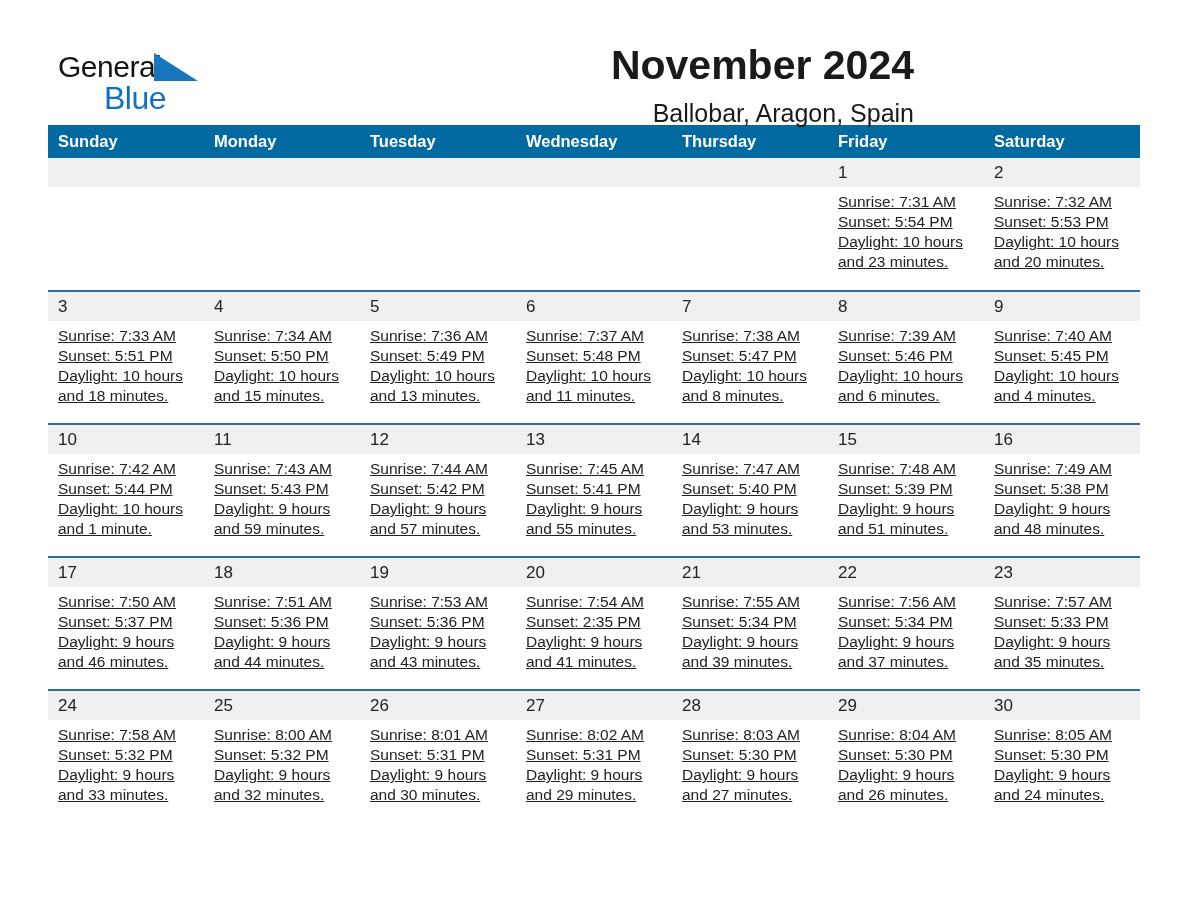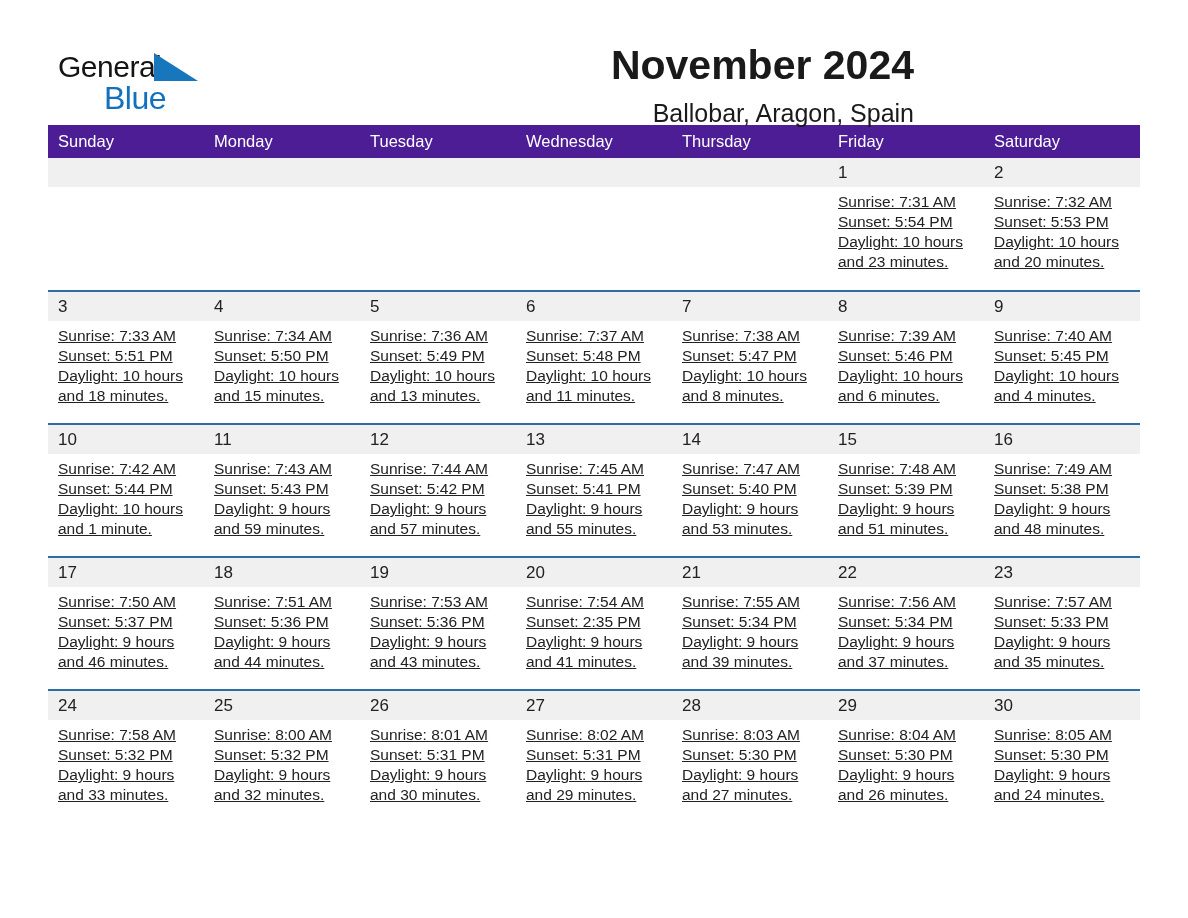--- a/index.html
+++ b/index.html
@@ -85,23 +85,23 @@
   }
 
   
   .calendar {
     margin-top: 15px;
     width: 1092px;
     border-collapse: collapse;
     table-layout: fixed;
   }
   .calendar th {
-    background: #4c1d95;
+    background: #0369a1;
     color: #ffffff;
-    font-weight: normal;
+    font-weight: bold;
     font-size: 16.5px;
     text-align: left;
     padding: 7px 0 7px 10px;
     height: 18px;
     box-sizing: content-box;
   }
   .calendar td {
     vertical-align: top;
     padding: 0;
     border-top: 2px solid #2e6da4;

